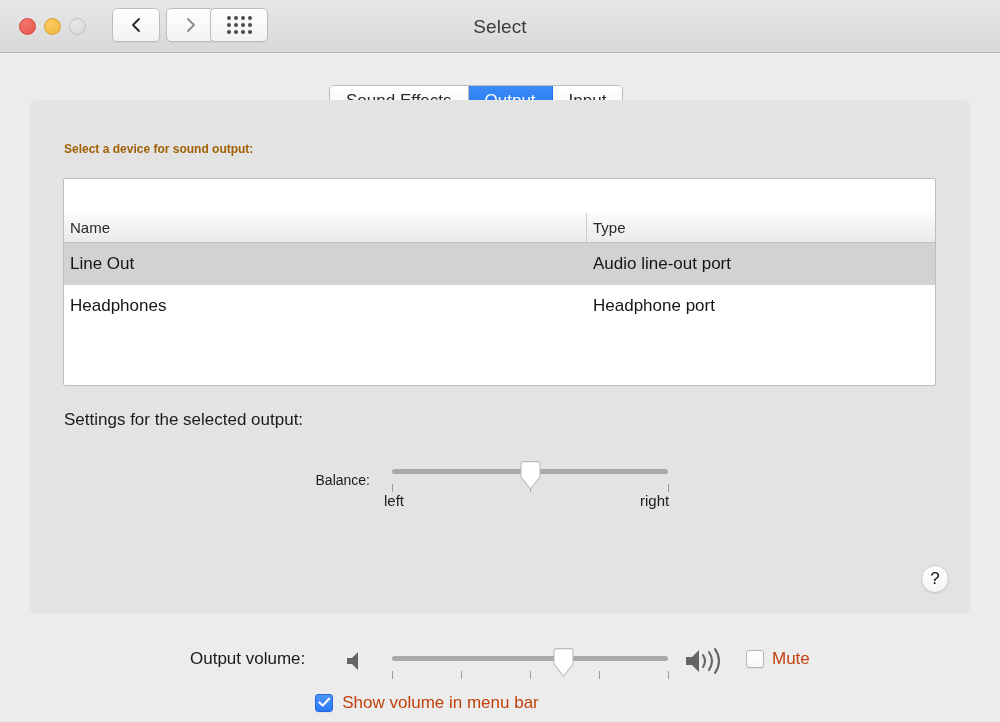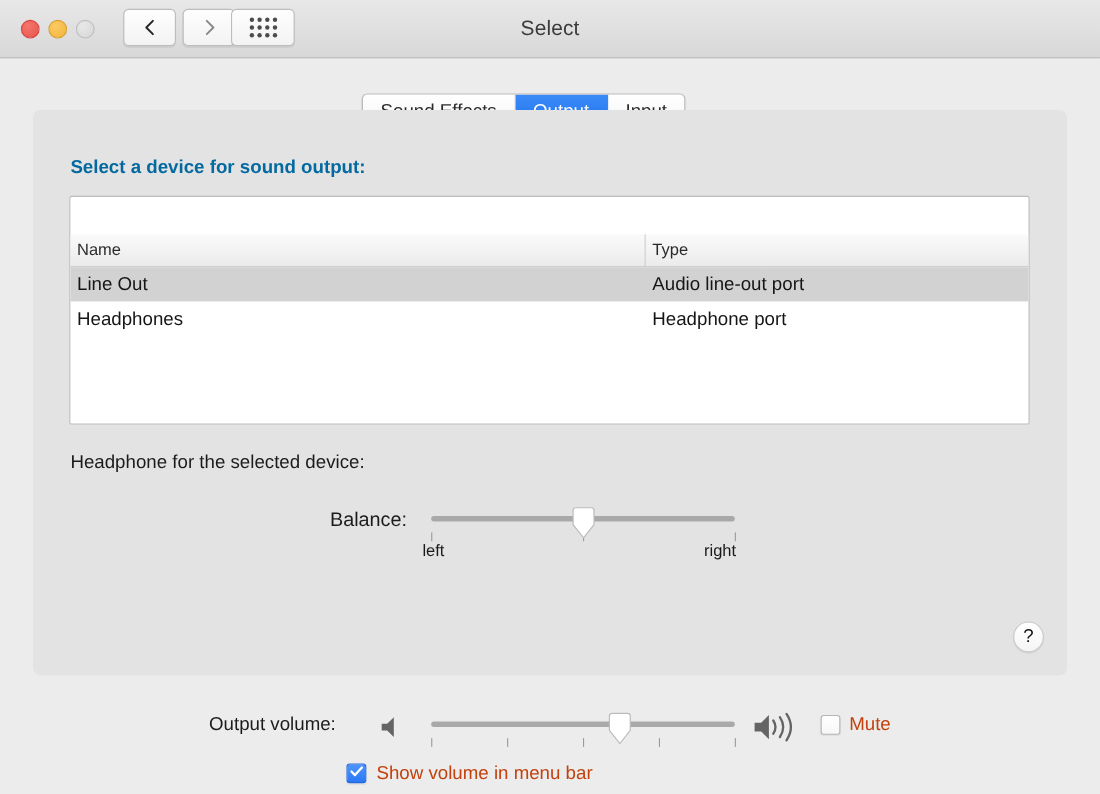--- a/index.html
+++ b/index.html
@@ -113,21 +113,21 @@
   
   .panel {
     position: absolute; left: 30px; top: 100px;
     width: 940px; height: 514px;
     background: #e3e3e3;
     border-radius: 7px;
   }
 
   .section-title {
     position: absolute; left: 34px; top: 42px;
-    font-size: 17px; font-weight: bold; color: #0369a1;
+    font-size: 12px; font-weight: bold; color: #a16207;
   }
 
   
   .tablebox {
     position: absolute; left: 33px; top: 78px;
     width: 873px; height: 208px;
     background: #fff;
     border: 1px solid #bdbdbd;
     border-radius: 2px;
     overflow: hidden;
@@ -140,42 +140,42 @@
   }
   .th {
     display: flex; align-items: center;
     padding-left: 6px;
     overflow: hidden; white-space: nowrap;
   }
   .th.col-name { width: 523px; border-right: 1px solid #cdcdcd; }
   .th.col-type { flex: 1; text-align: right; }
 
   .trow {
-    display: flex; height: 31px;
+    display: flex; height: 42px;
     font-size: 17px; color: #151515;
     align-items: center;
   }
   .trow.selected { background: #d2d2d2; }
   .td { padding-left: 6px; white-space: nowrap; overflow: hidden; }
   .td.col-name { width: 523px; }
   .td.col-type { flex: 1; }
 
   
   .settings-title {
     position: absolute; left: 34px; top: 310px;
     font-size: 17px; color: #1b1b1b;
   }
 
   .balance-row {
     position: absolute; left: 0; top: 360px; width: 940px; height: 60px;
   }
   .balance-label {
-    position: absolute; left: 220px; top: 2px;
+    position: absolute; left: 220px; top: 12px;
     width: 120px; text-align: right;
-    font-size: 18px; color: #1b1b1b;
+    font-size: 14px; color: #1b1b1b;
   }
 
   
   .slider {
     position: absolute;
     height: 40px;
   }
   .track {
     position: absolute; left: 0; top: 9px;
     height: 5px; width: 100%;
@@ -326,21 +326,21 @@
         <div class="td col-name">Line Out</div>
         <div class="td col-type">Audio line-out port</div>
       </div>
 
       <div class="trow">
         <div class="td col-name">Headphones</div>
         <div class="td col-type">Headphone port</div>
       </div>
     </div>
 
-    <div class="settings-title">Headphone for the selected device:</div>
+    <div class="settings-title">Settings for the selected output:</div>
 
     <div class="balance-row">
       <div class="balance-label">Balance:</div>
 
       <div class="slider" style="left:362px; top:0; width:276px;">
         <div class="track"></div>
 
         <div class="ticks">
           <div class="tick" style="left:0;"></div>
           <div class="tick" style="left:50%;"></div>

